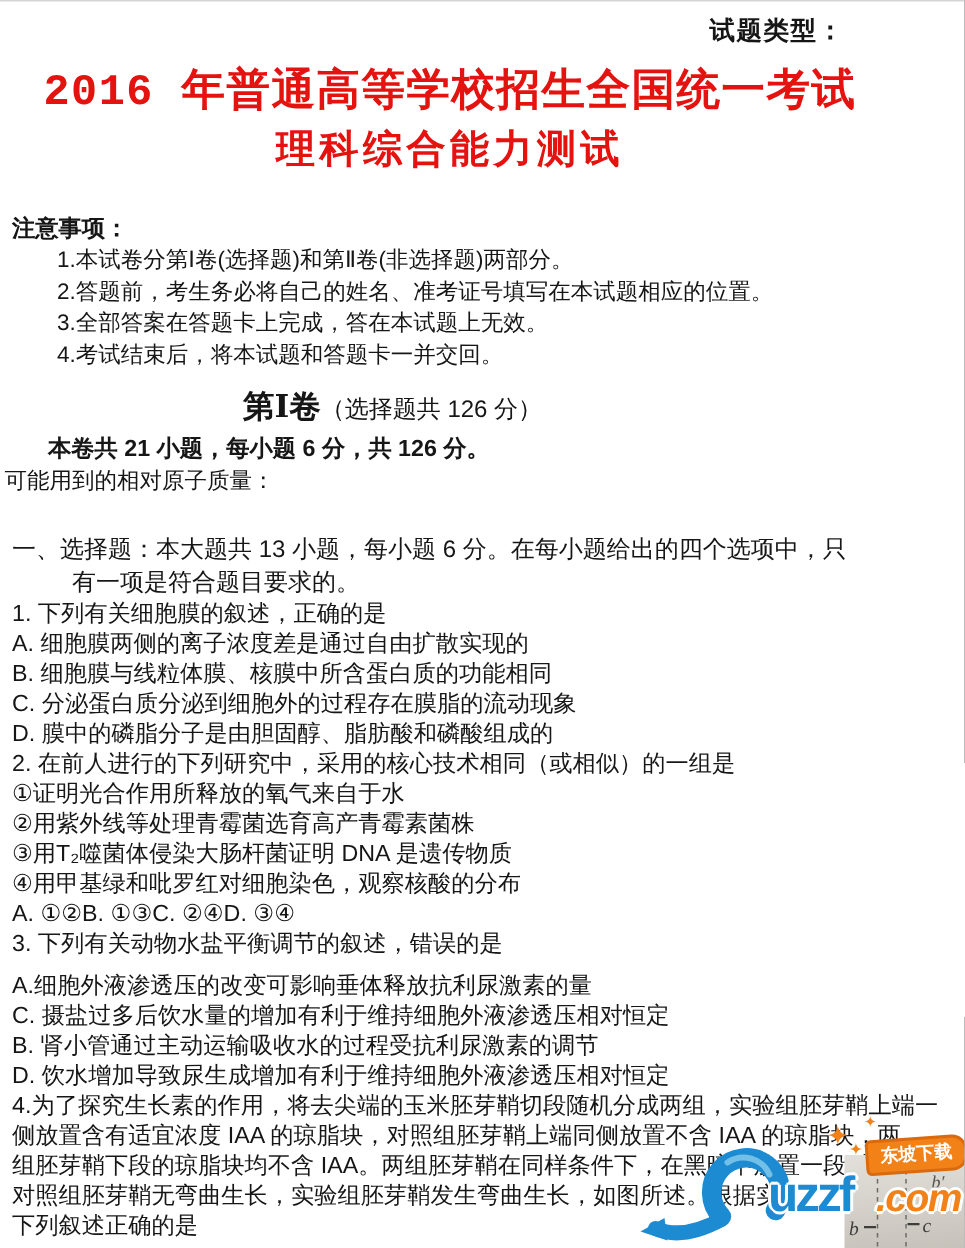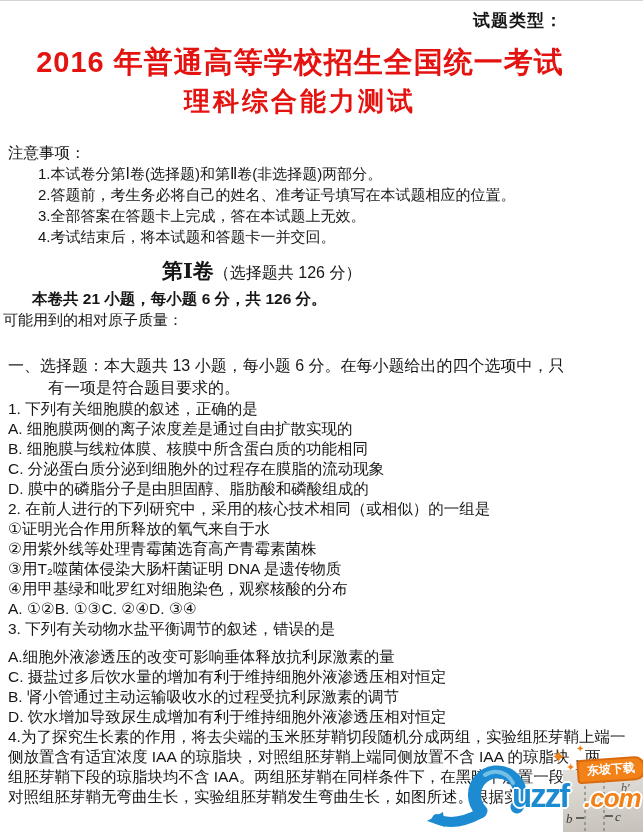--- a/index.html
+++ b/index.html
@@ -8,25 +8,25 @@
     margin:0 auto;overflow:hidden;
     font-family:"Liberation Sans","DejaVu Sans",sans-serif;
     color:#161616;
   }
   .page::before{content:"";position:absolute;top:0;left:0;right:0;height:1px;background:#d5d5d5;}
   .doc{position:absolute;left:0;top:0;right:0;padding-left:8px;}
 
   .exam-type{position:absolute;top:9px;left:473px;font-weight:bold;font-size:17px;letter-spacing:1px;z-index:2;}
 
   .title{width:584px;text-align:center;color:var(--title-red,#e41310);font-weight:bold;
-         font-family:Liberation Sans, sans-serif;}
+         font-family:Liberation Mono, monospace;}
   .title1{margin-top:44px;font-size:29px;line-height:36px;letter-spacing:1px;}
   .title2{margin-top:5px;font-size:26px;line-height:32px;letter-spacing:3px;}
 
-  .notice-h{margin-top:25px;font-size:15.5px;line-height:21px;font-weight:normal;}
+  .notice-h{margin-top:25px;font-size:15.5px;line-height:21px;font-weight:bold;}
   .n-item{margin-left:30px;font-size:15px;line-height:21px;}
 
   .sec-head{margin-top:9px;margin-left:154px;line-height:30px;white-space:nowrap;}
   .sec-main{font-weight:bold;font-size:21px;font-family:"Liberation Serif","DejaVu Serif",serif;}
   .sec-note{font-size:16px;}
 
   .intro{margin-left:24px;font-size:15.5px;line-height:22px;font-weight:600;}
   .atomic{margin-left:-5px;font-size:15px;line-height:20px;}
 
   .inst{font-weight:normal;font-size:16px;line-height:22px;}
@@ -98,20 +98,21 @@
     <div class="gap8"></div>
     <div class="q">A.细胞外液渗透压的改变可影响垂体释放抗利尿激素的量</div>
     <div class="q">C.  摄盐过多后饮水量的增加有利于维持细胞外液渗透压相对恒定</div>
     <div class="q">B.  肾小管通过主动运输吸收水的过程受抗利尿激素的调节</div>
     <div class="q">D.  饮水增加导致尿生成增加有利于维持细胞外液渗透压相对恒定</div>
 
     <div class="q">4.为了探究生长素的作用，将去尖端的玉米胚芽鞘切段随机分成两组，实验组胚芽鞘上端一</div>
     <div class="q">侧放置含有适宜浓度 IAA 的琼脂块，对照组胚芽鞘上端同侧放置不含 IAA 的琼脂块，两</div>
     <div class="q">组胚芽鞘下段的琼脂块均不含 IAA。两组胚芽鞘在同样条件下，在黑暗中放置一段时间后</div>
     <div class="q">对照组胚芽鞘无弯曲生长，实验组胚芽鞘发生弯曲生长，如图所述。根据实</div>
+    <div class="q">下列叙述正确的是</div>
   </div>
 
   <div class="figure-patch">
     <svg width="80" height="62" viewBox="0 0 80 62">
       <line x1="22" y1="4" x2="22" y2="62" stroke="#6b6b66" stroke-width="1" stroke-dasharray="3,3"></line>
       <line x1="41" y1="4" x2="41" y2="62" stroke="#6b6b66" stroke-width="1" stroke-dasharray="3,3"></line>
       <line x1="13" y1="48" x2="21" y2="48" stroke="#3d3d3a" stroke-width="1.5"></line>
       <line x1="42" y1="46" x2="50" y2="46" stroke="#3d3d3a" stroke-width="1.5"></line>
       <text x="3" y="53" font-size="13" font-style="italic" fill="#3d3d3a" font-family="Liberation Serif, DejaVu Serif, serif">b</text>
       <text x="52" y="51" font-size="13" font-style="italic" fill="#3d3d3a" font-family="Liberation Serif, DejaVu Serif, serif">c</text>

